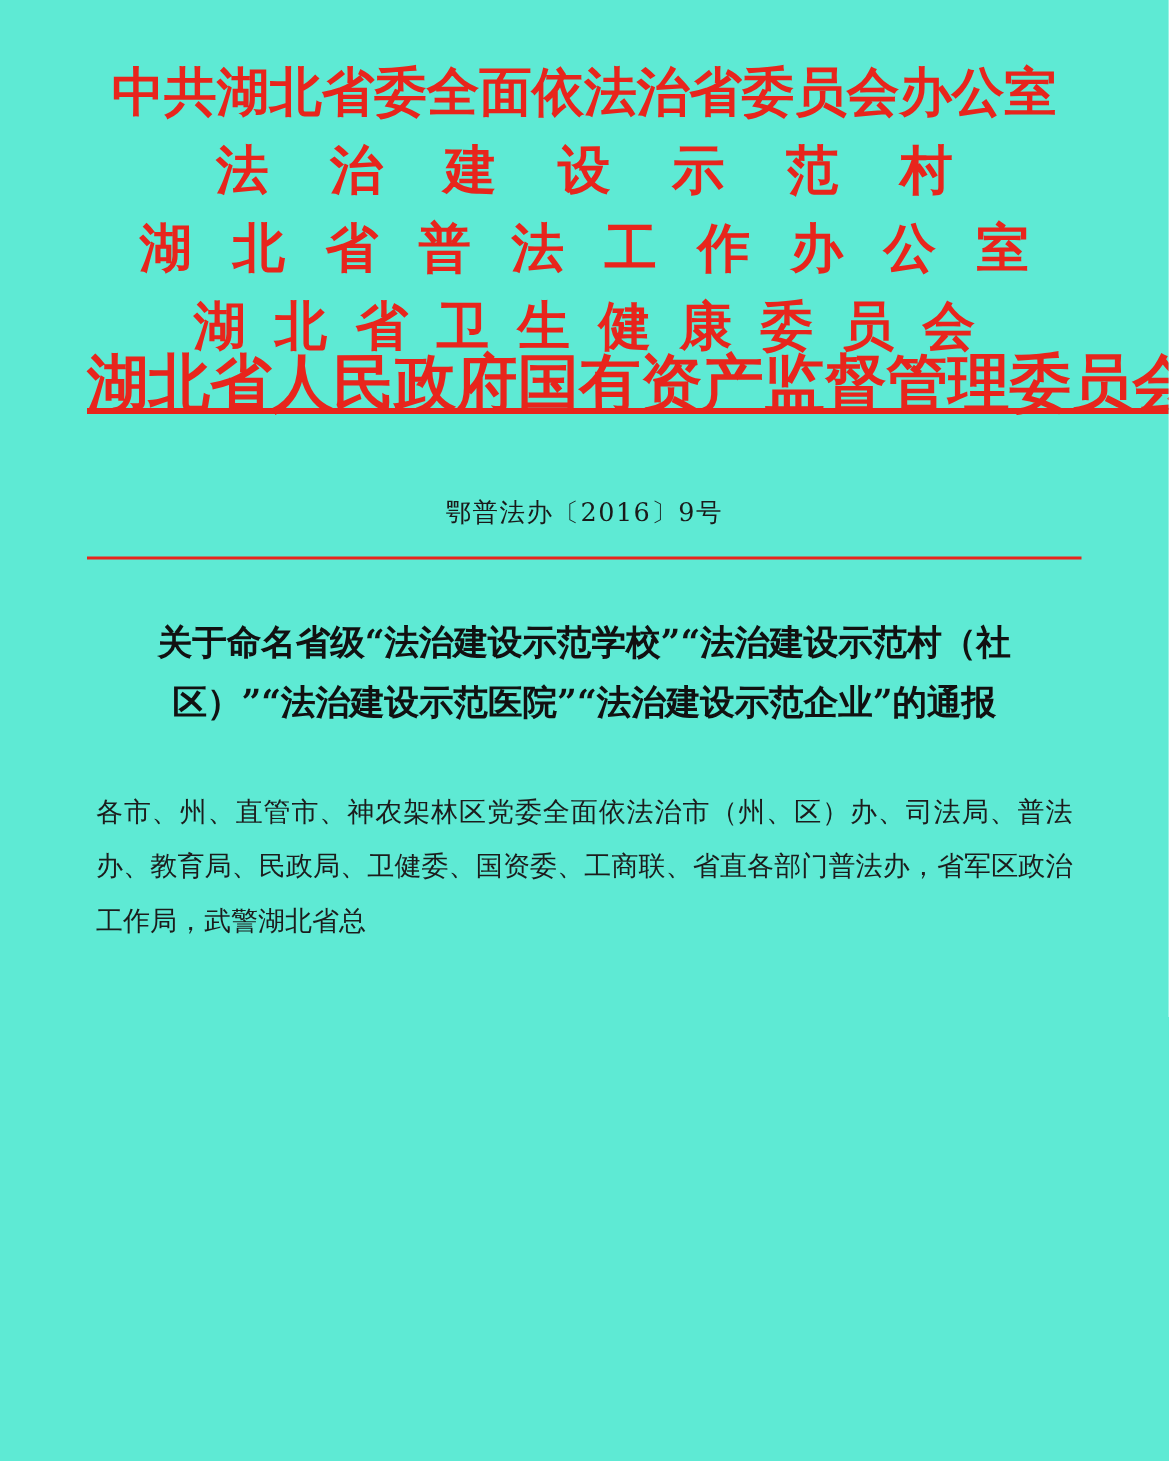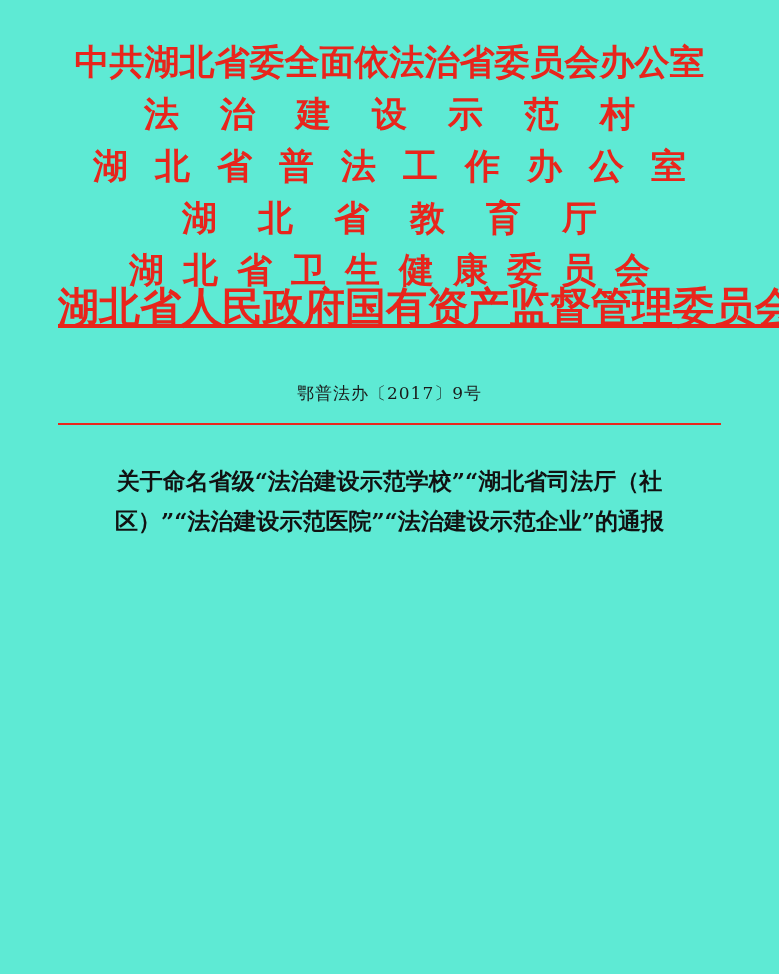--- a/index.html
+++ b/index.html
@@ -91,25 +91,27 @@
 </style>
 </head>
 <body>
 
 <div class="page">
 
   <div class="letterhead">
     <div class="lh-line lh-1">中共湖北省委全面依法治省委员会办公室</div>
     <div class="lh-line lh-2">法治建设示范村</div>
     <div class="lh-line lh-3">湖北省普法工作办公室</div>
-    <div class="lh-line lh-4">湖北省教育厅</div>
     <div class="lh-line lh-6">湖北省卫生健康委员会</div>
     <div class="lh-line lh-7">湖北省人民政府国有资产监督管理委员会</div>
   </div>
 
-  <div class="doc-number">鄂普法办〔2017〕9号</div>
+  <div class="doc-number">鄂普法办〔2016〕9号</div>
 
   <div class="red-rule"></div>
 
-  <div class="doc-title">关于命名省级“法治建设示范学校”“湖北省司法厅（社区）”“法治建设示范医院”“法治建设示范企业”的通报</div>
+  <div class="doc-title">关于命名省级“法治建设示范学校”“法治建设示范村（社区）”“法治建设示范医院”“法治建设示范企业”的通报</div>
 
+  <div class="doc-body">
+    <p>各市、州、直管市、神农架林区党委全面依法治市（州、区）办、司法局、普法办、教育局、民政局、卫健委、国资委、工商联、省直各部门普法办，省军区政治工作局，武警湖北省总</p>
+  </div>
 
 </div>
 
 </body></html>

